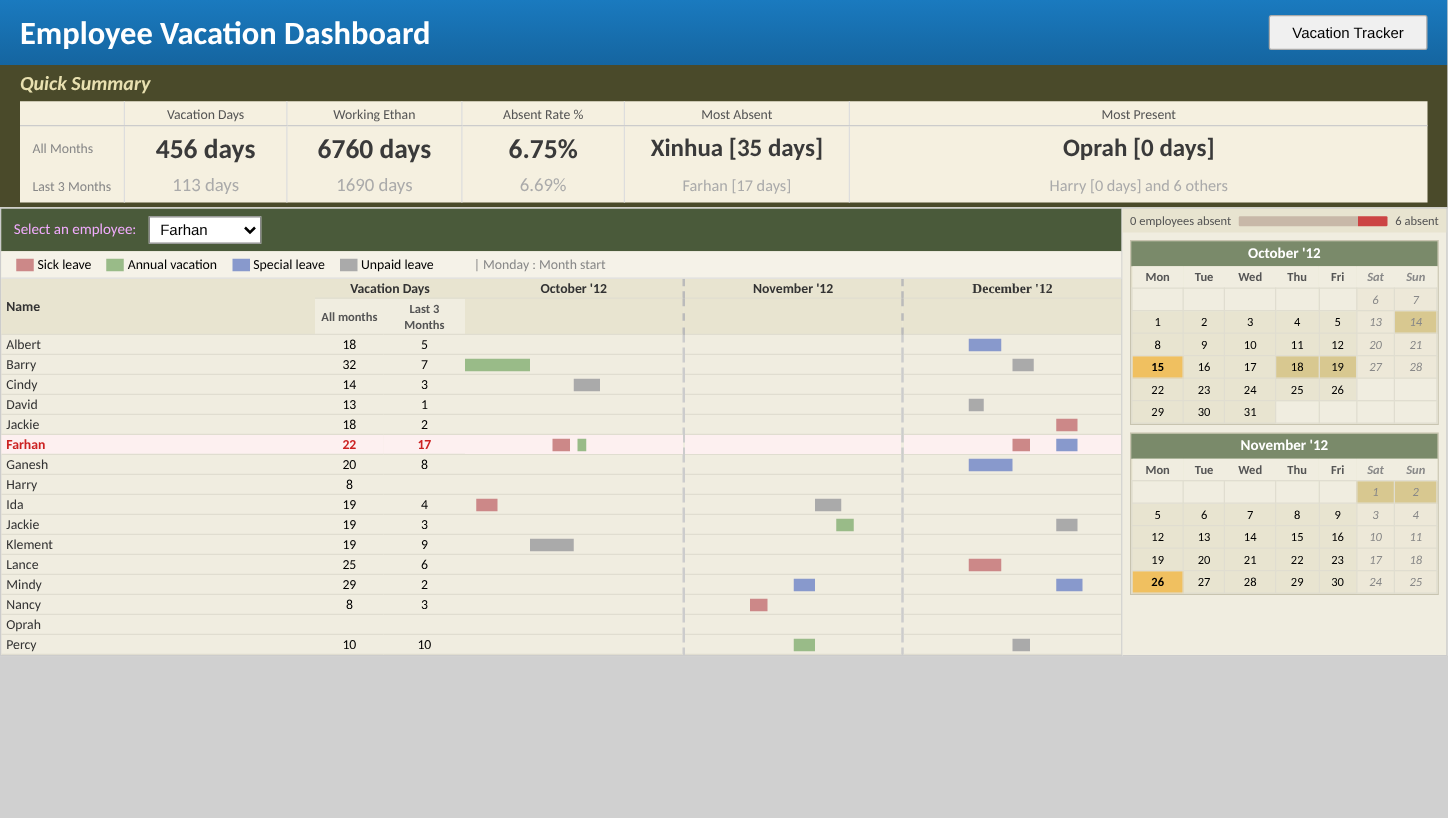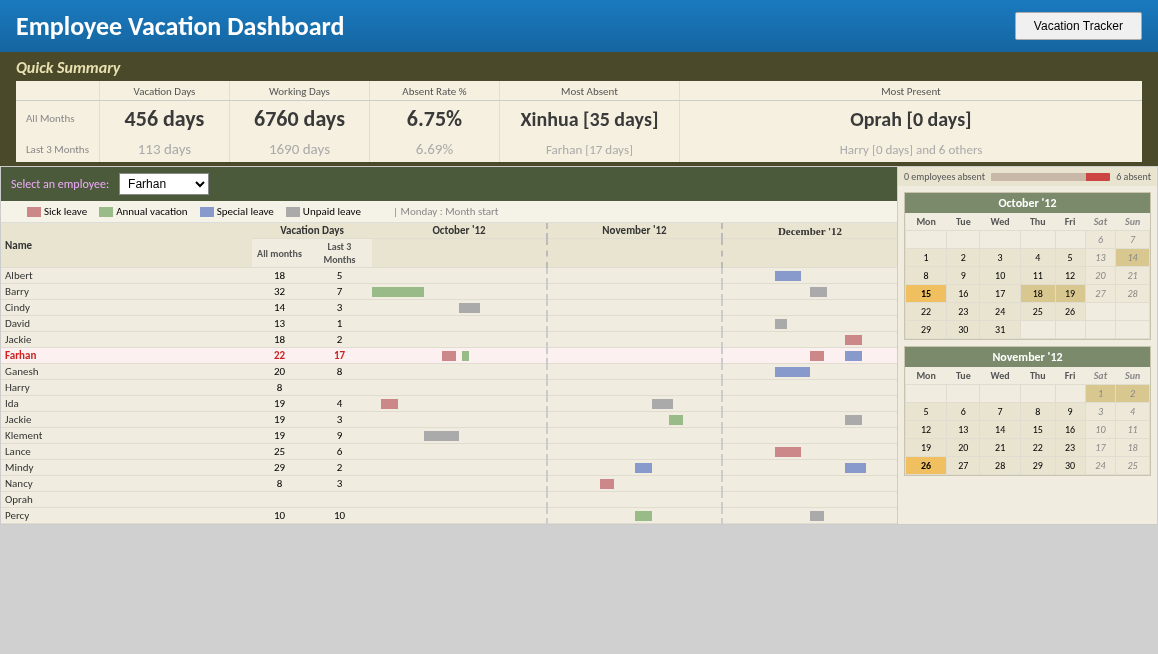--- a/index.html
+++ b/index.html
@@ -136,21 +136,21 @@
       font-size: 18px;
       font-style: italic;
       font-weight: bold;
     }
 
     
     .legend {
       display: flex;
       align-items: center;
       gap: 12px;
-      padding: 4px 26px;
+      padding: 4px 12px;
       background: #f5f2e8;
       border-bottom: 1px solid #ddd;
       font-size: 11px;
     }
     .legend-item {
       display: flex;
       align-items: center;
       gap: 3px;
     }
     .legend-color {
@@ -278,21 +278,21 @@
   <button class="vacation-tracker-btn">Vacation Tracker</button>
 </div>
 
 <div class="quick-summary">
   <div class="quick-summary-title">Quick Summary</div>
   <table class="summary-table">
     <thead>
       <tr class="summary-header-row">
         <td style="width:80px"></td>
         <td class="col-divider" style="width:130px">Vacation Days</td>
-        <td class="col-divider" style="width:140px">Working Days</td>
+        <td class="col-divider" style="width:140px">Working Ethan</td>
         <td class="col-divider" style="width:130px">Absent Rate %</td>
         <td class="col-divider" style="width:180px">Most Absent</td>
         <td class="col-divider">Most Present</td>
       </tr>
     </thead>
     <tbody>
       <tr>
         <td class="summary-row-label">All Months</td>
         <td class="summary-value-large col-divider">456 days</td>
         <td class="summary-value-large col-divider">6760 days</td>

